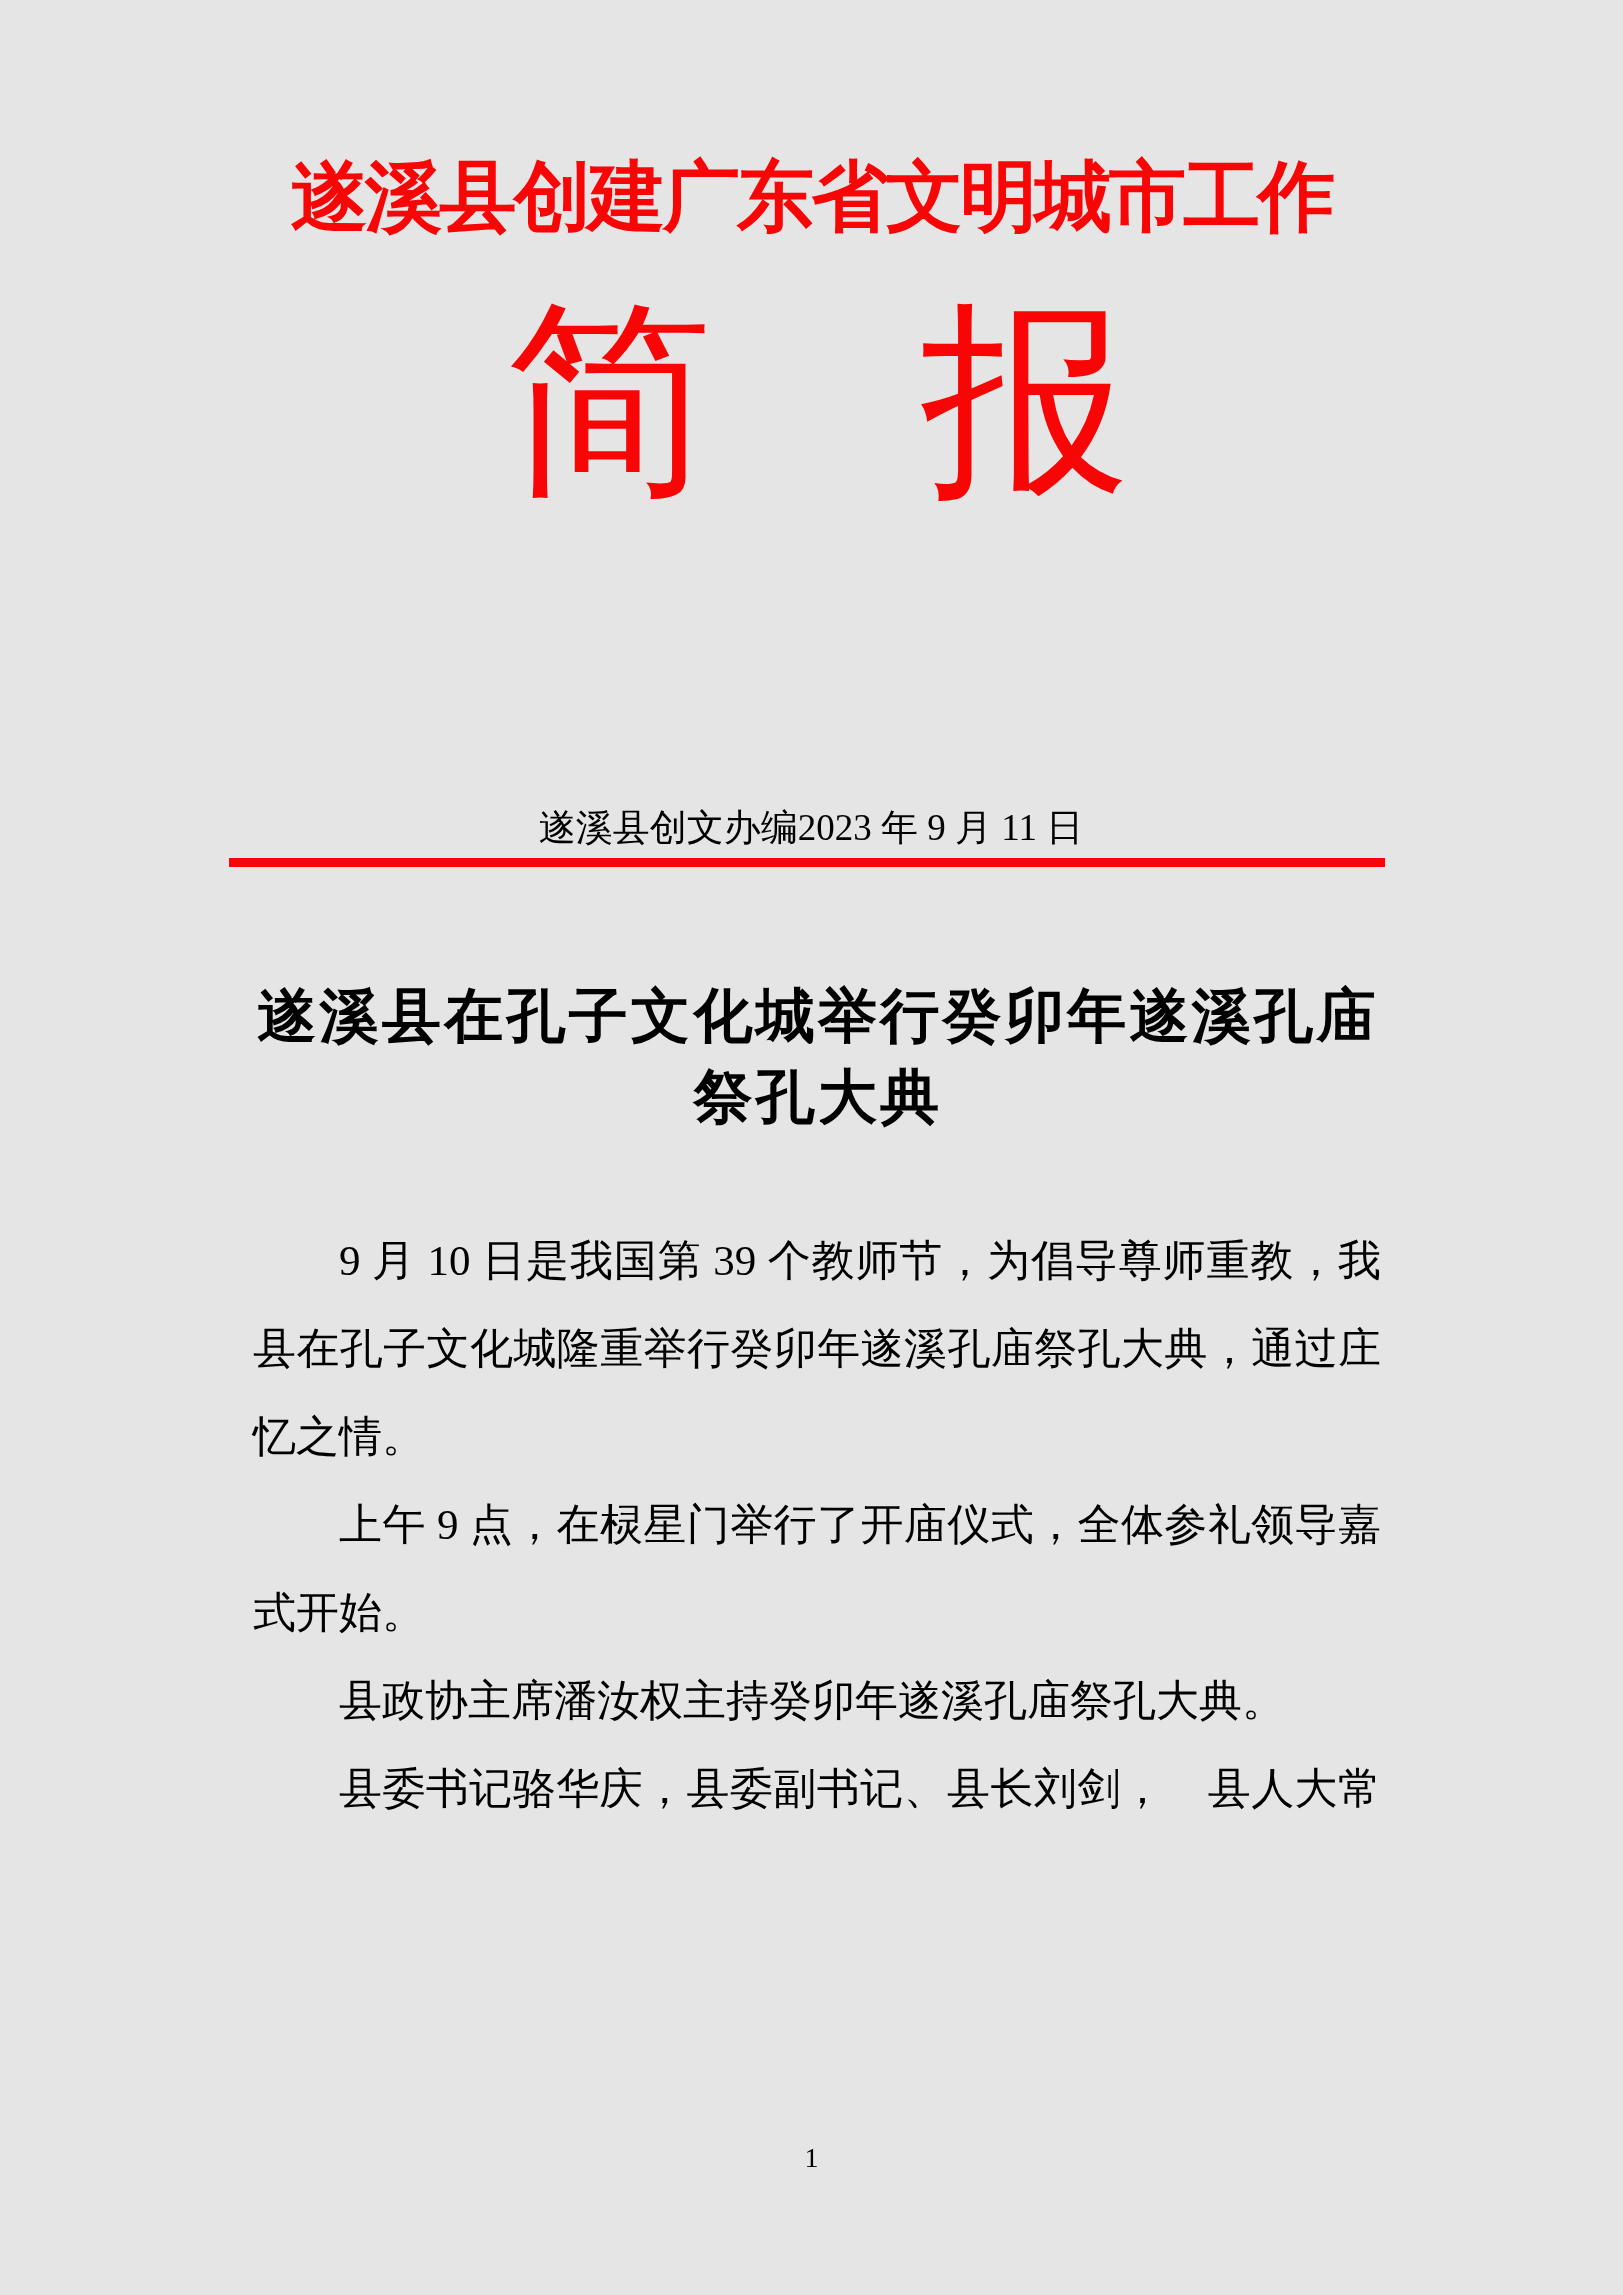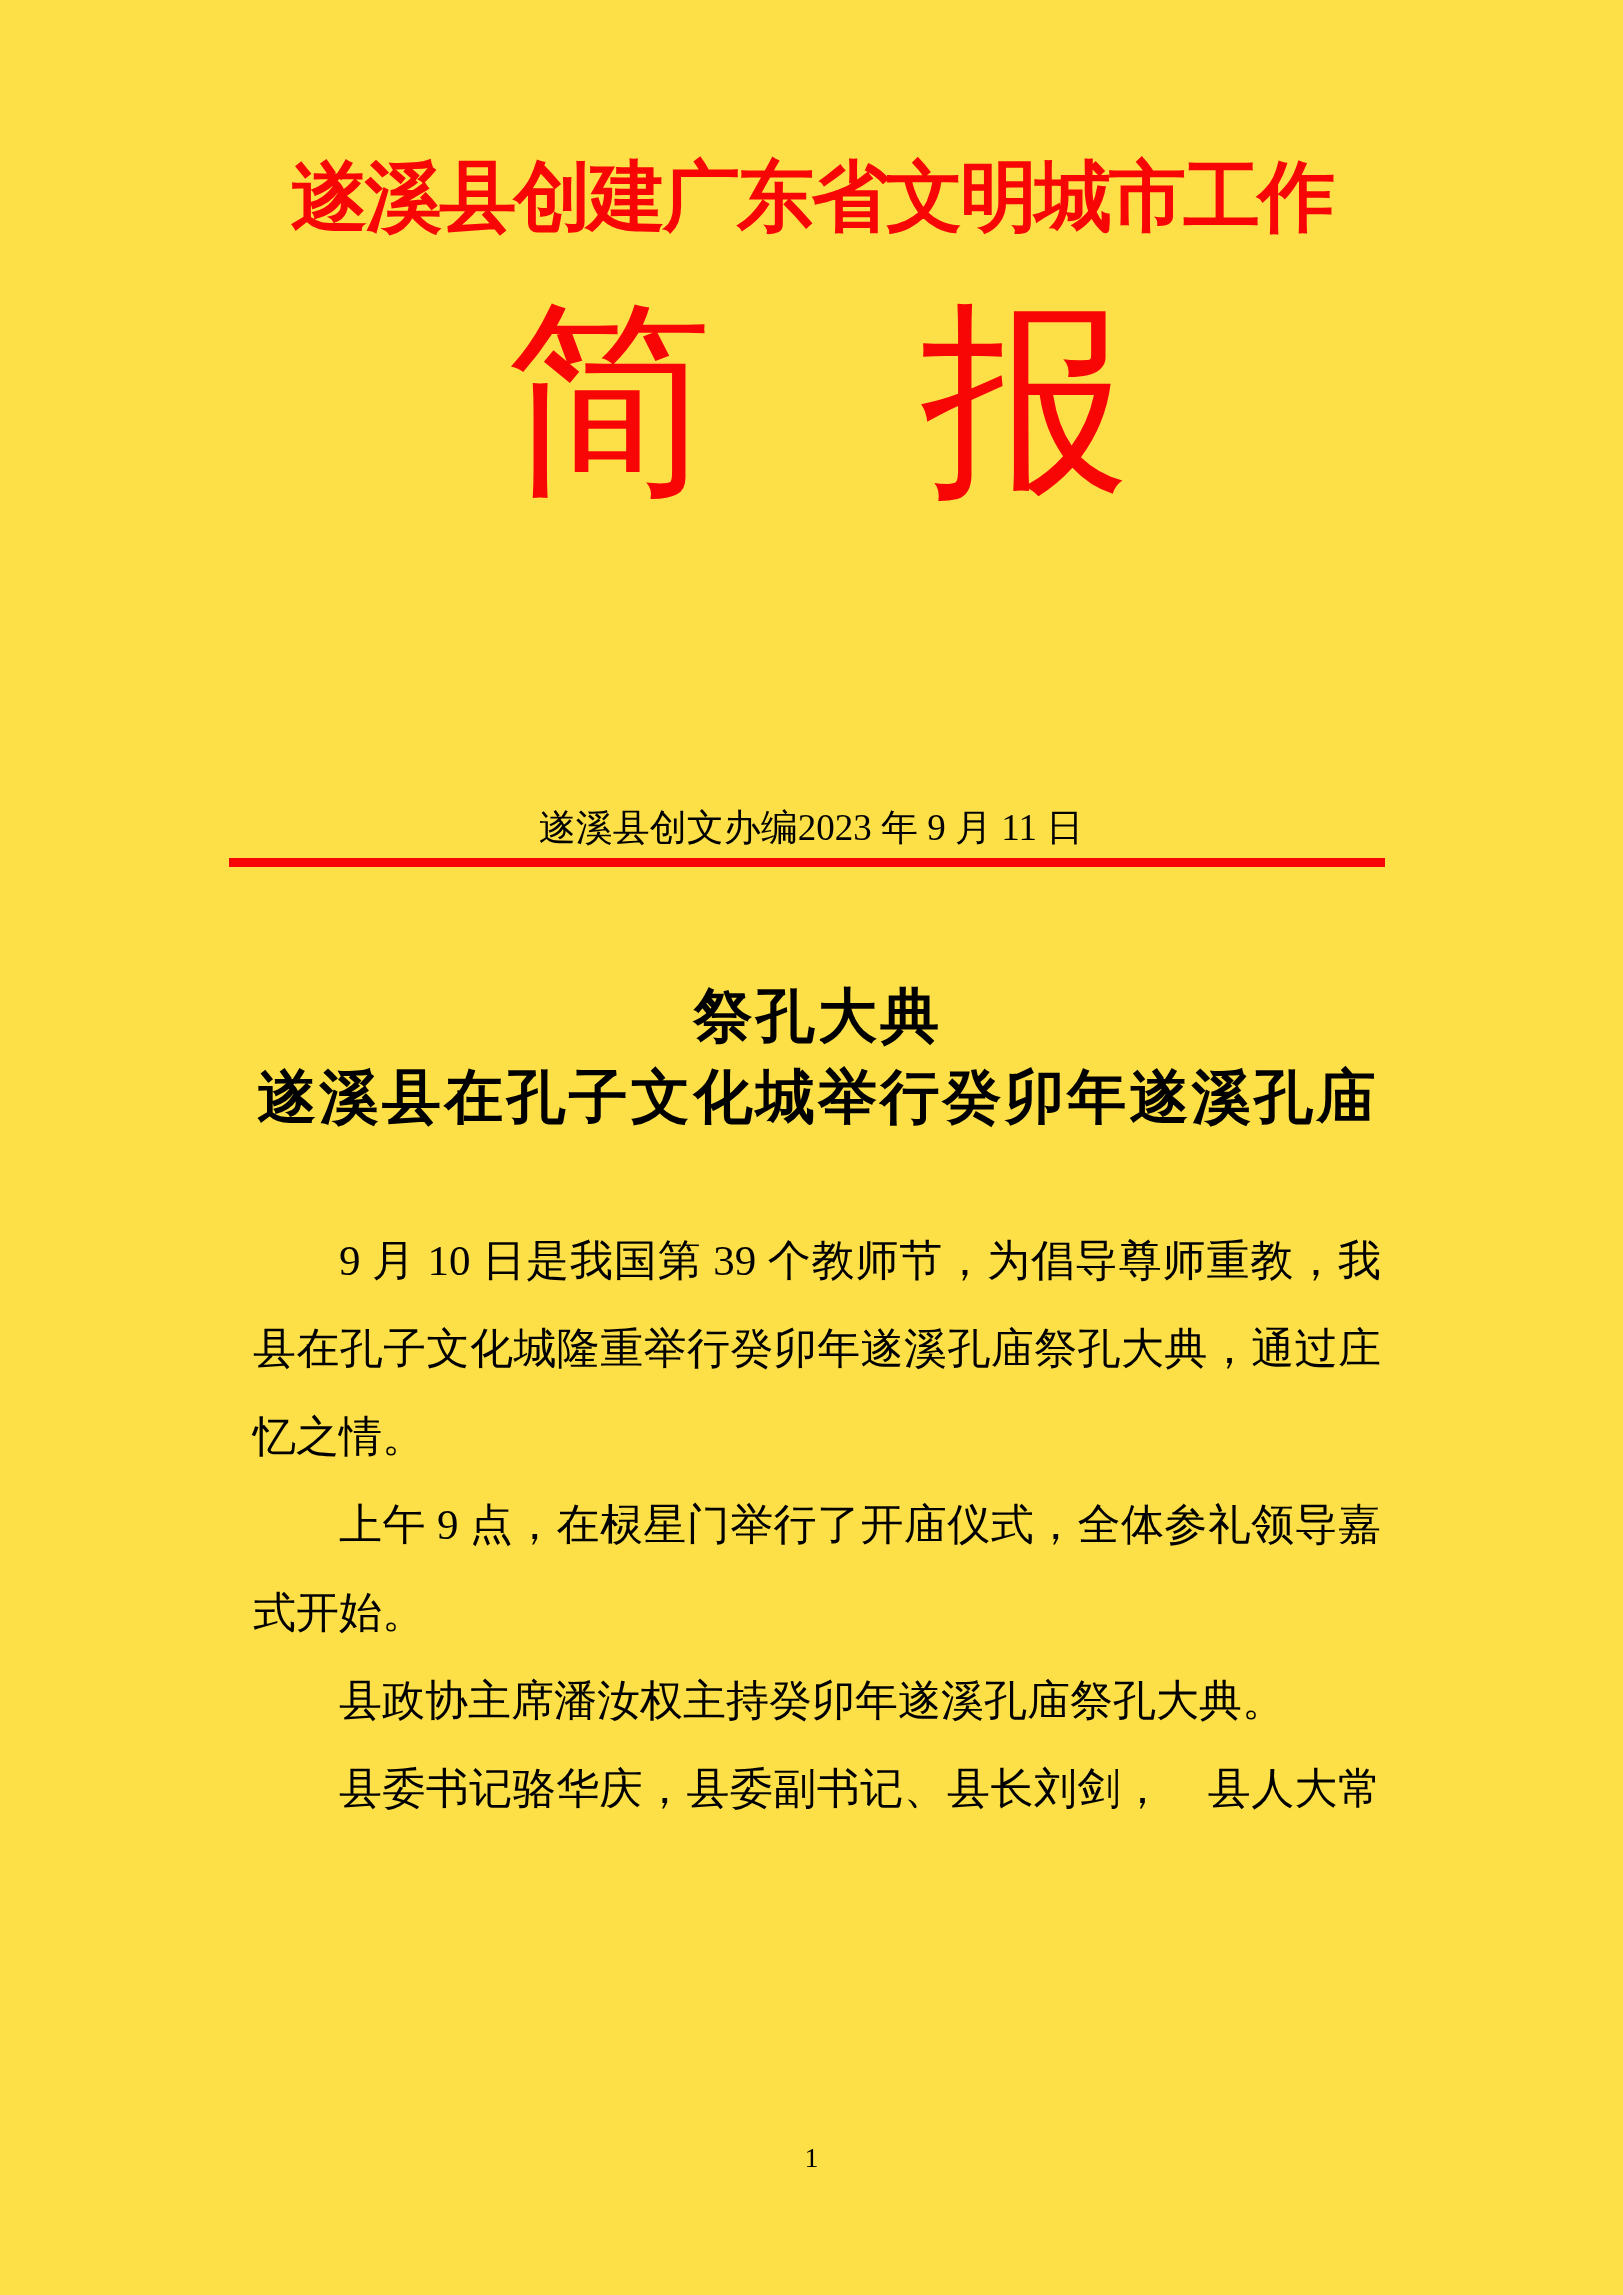--- a/index.html
+++ b/index.html
@@ -5,21 +5,21 @@
   :root{
     --red:#f80505;
     --ink:#000000;
   }
   *{margin:0;padding:0;box-sizing:border-box;}
   html,body{background:#ffffff;}
   .page{
     position:relative;
     width:1623px;
     height:2295px;
-    background:#fde047;
+    background:#e5e5e5;
     overflow:hidden;
     font-family:"Liberation Serif","DejaVu Serif",serif;
     color:var(--ink);
   }
   
   .org-title{
     position:absolute;
     top:149px;left:0;right:0;
     text-align:center;
     font-size:77px;
@@ -118,22 +118,22 @@
 
 
   <div class="meta-row">
     <span>遂溪县创文办编</span>
     <span>2023 年 9 月 11 日</span>
   </div>
 
   <div class="red-rule"></div>
 
   <div class="article-title">
+    <div>遂溪县在孔子文化城举行癸卯年遂溪孔庙</div>
     <div>祭孔大典</div>
-    <div>遂溪县在孔子文化城举行癸卯年遂溪孔庙</div>
   </div>
 
   <div class="article-body">
       <div class="body-line indent full">9 月 10 日是我国第 39 个教师节，为倡导尊师重教，我</div>
       <div class="body-line full">县在孔子文化城隆重举行癸卯年遂溪孔庙祭孔大典，通过庄</div>
       <div class="body-line">忆之情。</div>
       <div class="body-line indent full">上午 9 点，在棂星门举行了开庙仪式，全体参礼领导嘉</div>
       <div class="body-line">式开始。</div>
       <div class="body-line indent">县政协主席潘汝权主持癸卯年遂溪孔庙祭孔大典。</div>
       <div class="body-line indent full">县委书记骆华庆，县委副书记、县长刘剑，　县人大常</div>

